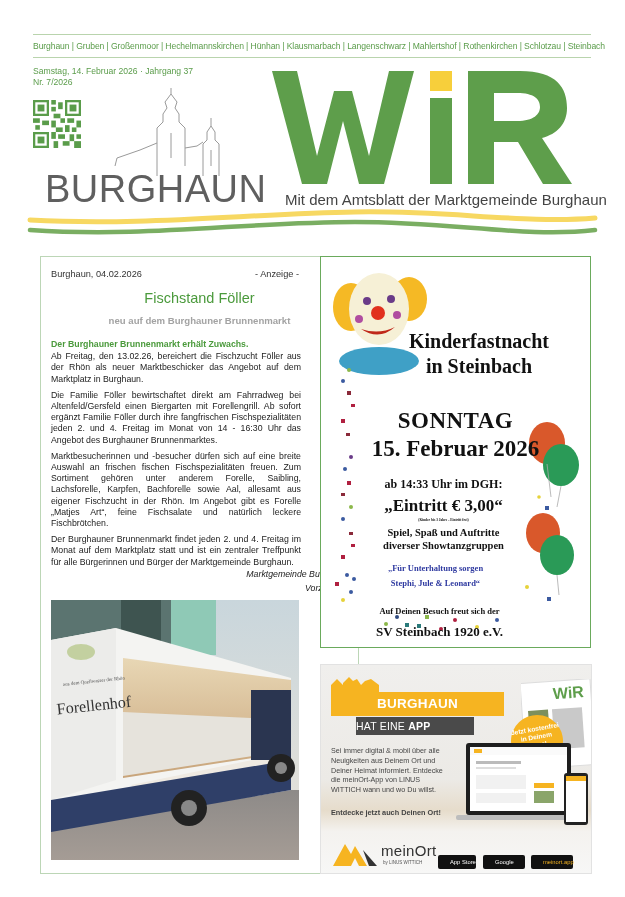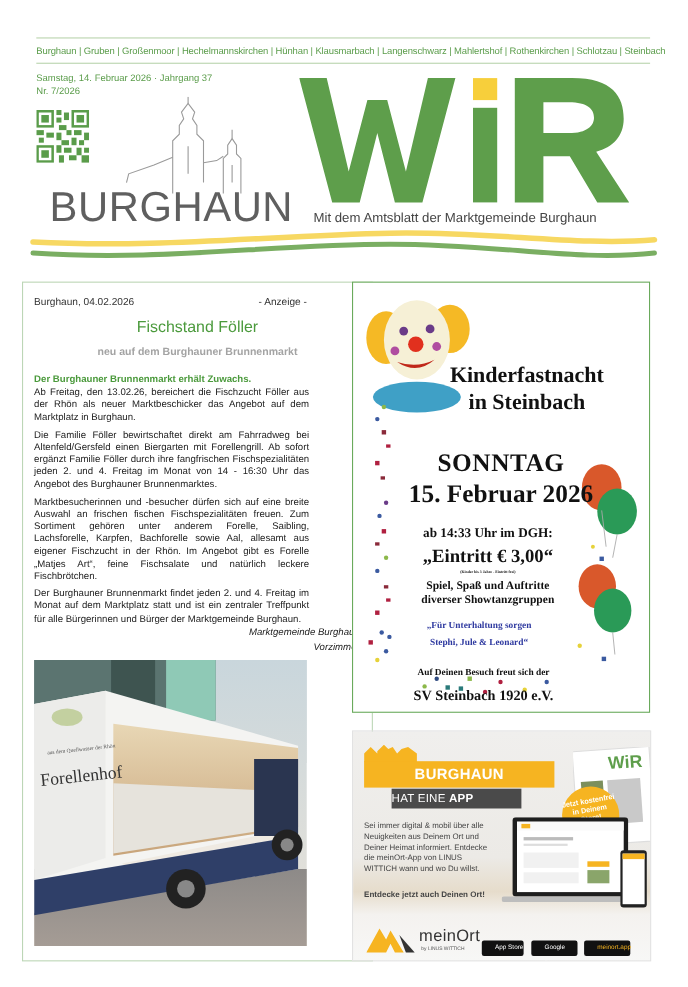--- a/index.html
+++ b/index.html
@@ -8,24 +8,24 @@
 
   .rule { position: absolute; left: 33px; width: 558px; height: 1px; background: #b9d4ad; }
   .places { position: absolute; left: 33px; top: 41px; width: 532px; font-size: 8.6px; color: #5a9c4a; white-space: nowrap; letter-spacing: -0.1px; }
 
   .dateline { position: absolute; left: 33px; top: 66px; font-size: 8.6px; color: #5a9c4a; line-height: 11px; }
   .qr { position: absolute; left: 33px; top: 100px; width: 48px; height: 48px; }
   .church { position: absolute; left: 105px; top: 88px; width: 150px; height: 88px; }
   .burghaun { position: absolute; left: 45px; top: 168px; font-size: 38px; color: #5f5f5f; letter-spacing: 0.5px; font-family: "Liberation Sans", sans-serif; }
 
   .wir { position: absolute; left: 272px; top: 66px; width: 300px; height: 120px; }
-  .tagline { position: absolute; left: 285px; top: 191px; font-size: 12px; color: #444; }
+  .tagline { position: absolute; left: 285px; top: 191px; font-size: 15px; color: #444; }
   .wave { position: absolute; left: 25px; top: 208px; width: 575px; height: 40px; }
 
-  .box-left { position: absolute; left: 20px; top: 256px; width: 319px; height: 618px; border: 1px solid #bcd6b6; background: #fff; }
+  .box-left { position: absolute; left: 40px; top: 256px; width: 319px; height: 618px; border: 1px solid #bcd6b6; background: #fff; }
   .box-left .hdr { position: absolute; left: 10px; top: 12px; width: 248px; font-size: 9.2px; color: #333; }
   .box-left .hdr .r { position: absolute; right: 0; top: 0; }
   .box-left .title { position: absolute; left: 0; top: 33px; width: 100%; text-align: center; font-size: 14.5px; color: #4b9a3c; }
   .box-left .subtitle { position: absolute; left: 0; top: 58px; width: 100%; text-align: center; font-size: 9.6px; color: #a3a3a3; font-weight: bold; }
   .box-left .body { position: absolute; left: 10px; top: 82px; width: 250px; font-size: 8.75px; line-height: 11.2px; color: #222; text-align: justify; hyphens: manual; }
   .box-left .body .lead { color: #4b9a3c; font-weight: bold; margin-bottom: 1px; text-align: left; }
   .box-left .body p { margin-bottom: 5px; }
   .box-left .sig { position: absolute; right: 11px; top: 310px; text-align: right; font-size: 8.75px; font-style: italic; line-height: 14px; color: #222; }
   .photo { position: absolute; left: 10px; top: 343px; width: 248px; height: 260px; overflow: hidden; }
 

